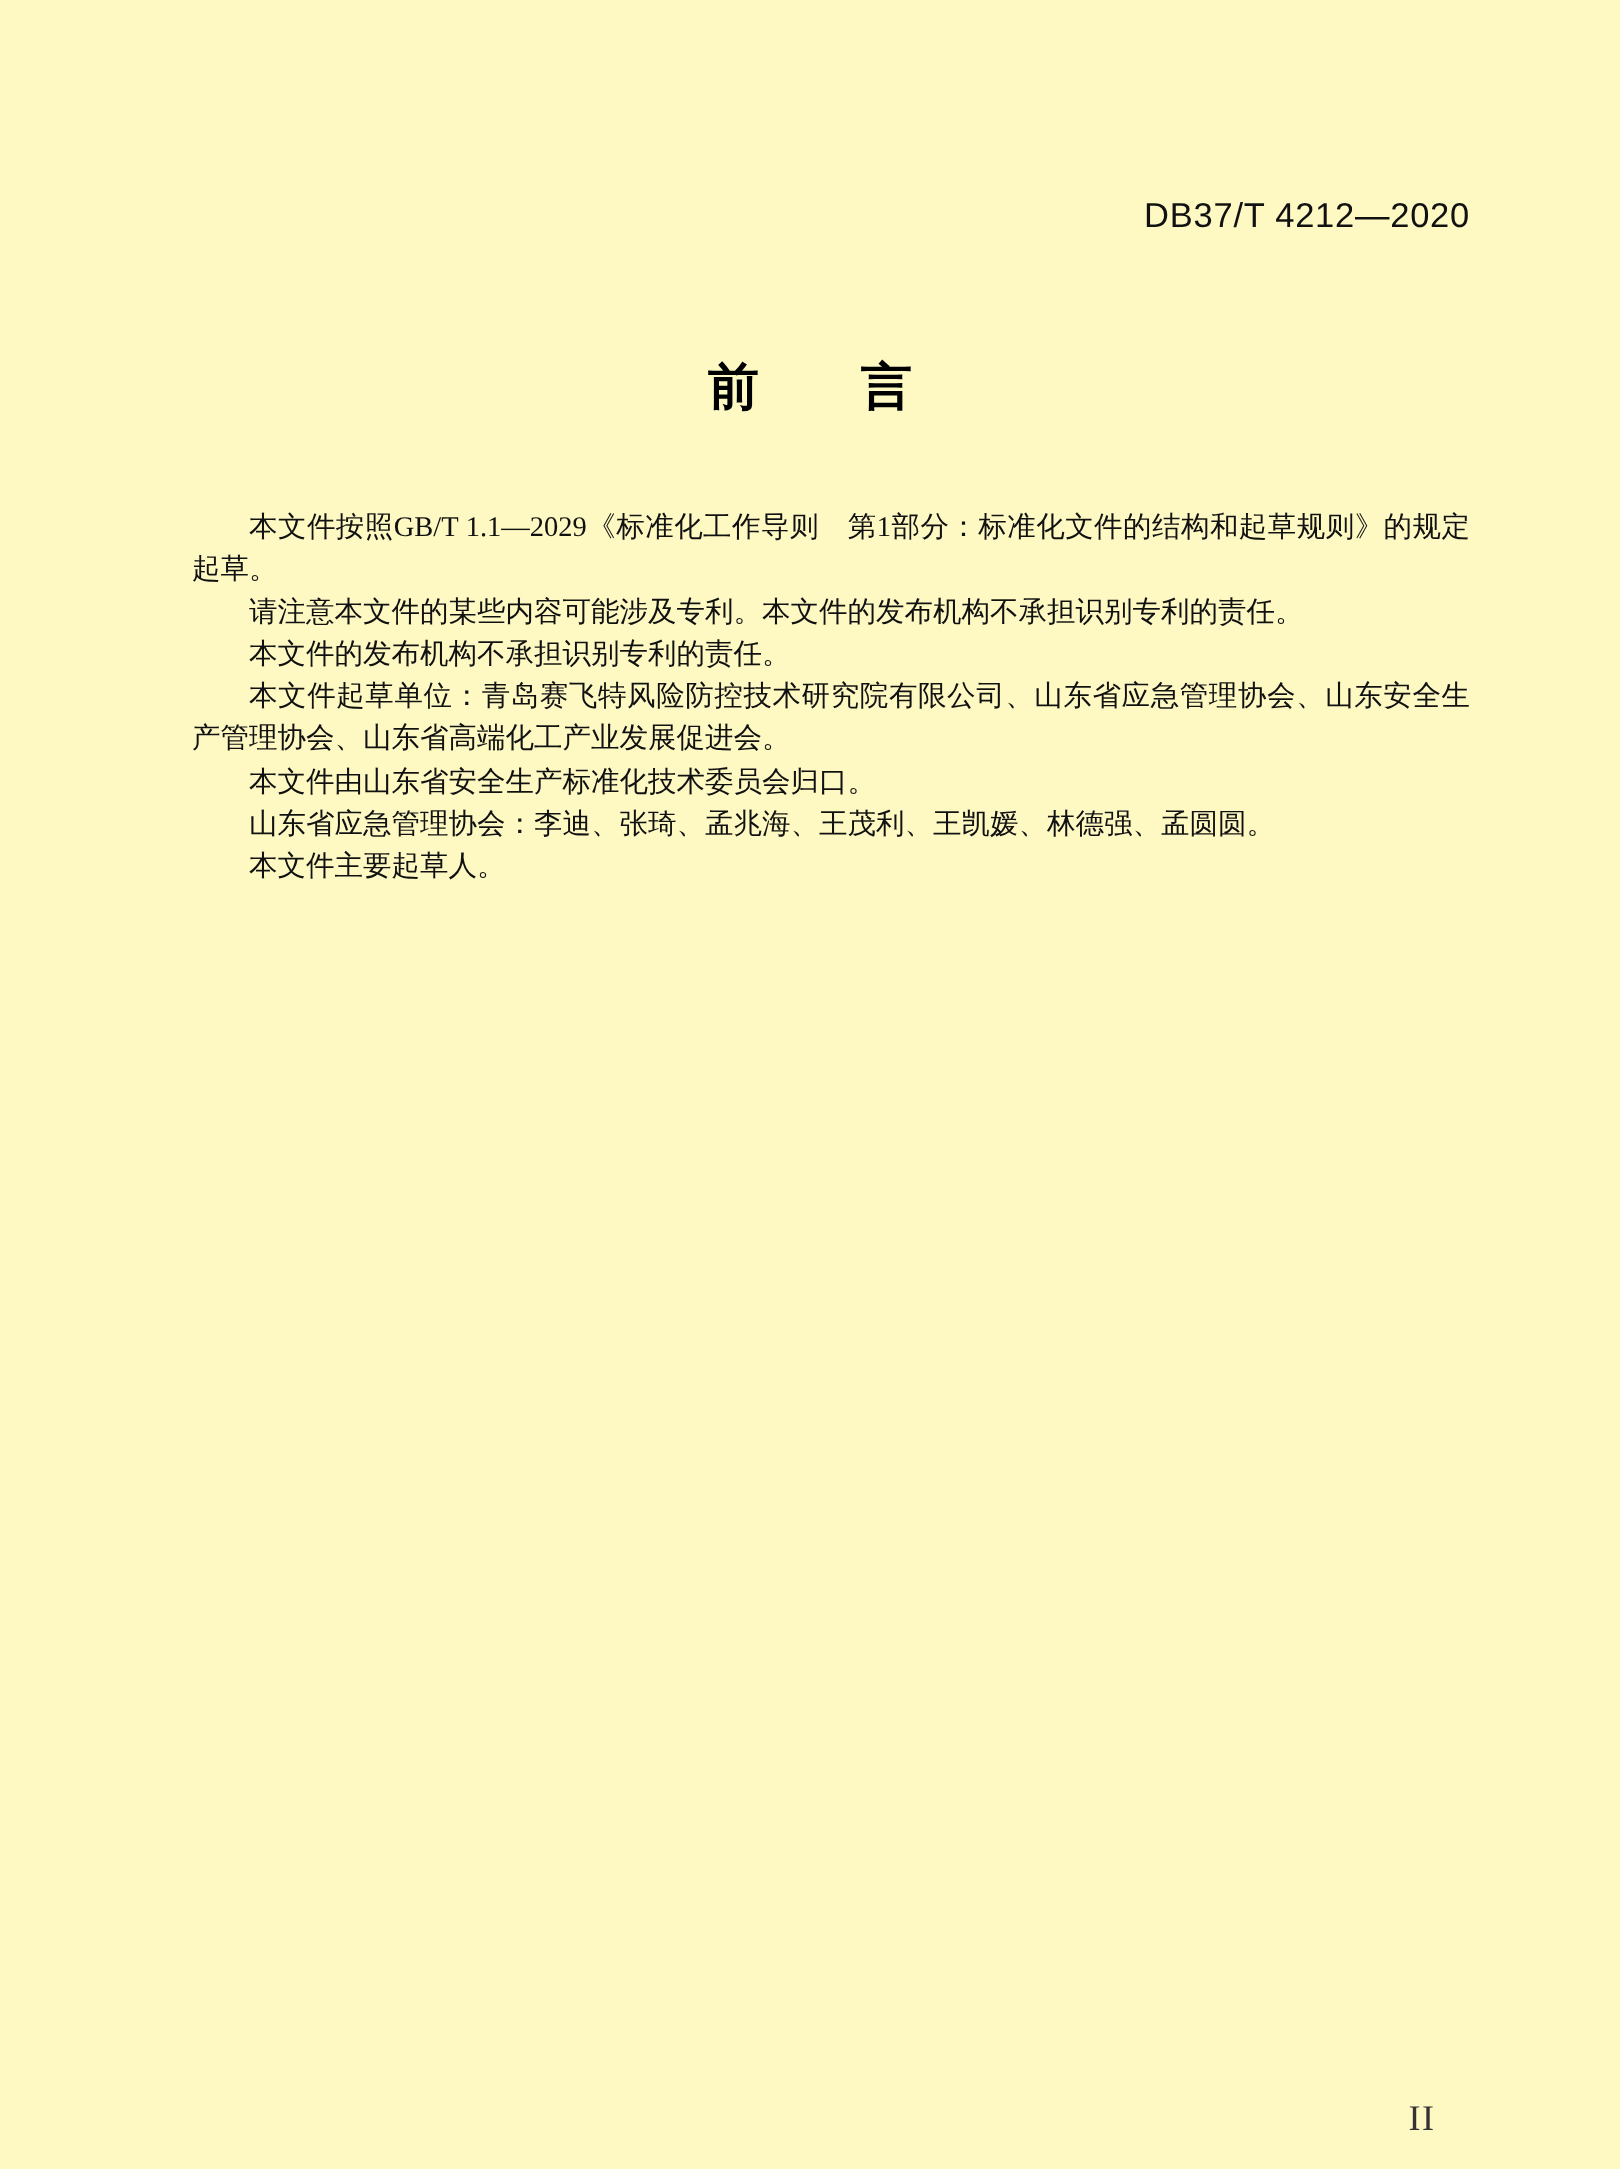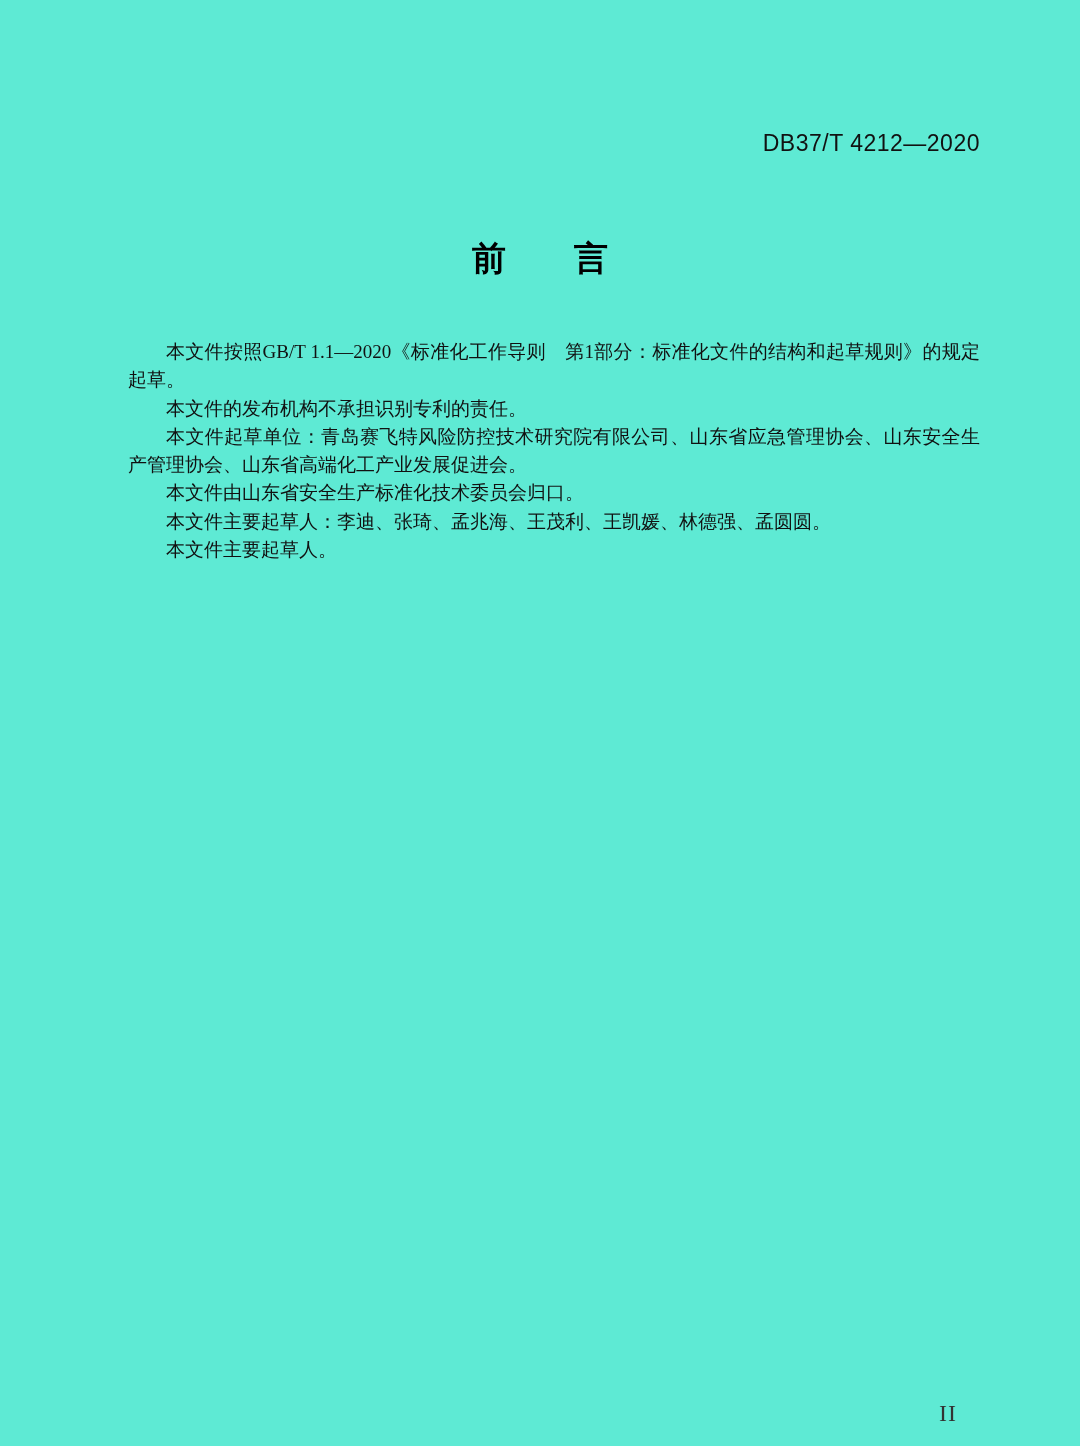--- a/index.html
+++ b/index.html
@@ -4,21 +4,21 @@
 <style>
   * { margin: 0; padding: 0; box-sizing: border-box; }
   html, body {
     background: #ffffff;
     font-family: "Liberation Serif", "DejaVu Serif", serif;
   }
   .page {
     position: relative;
     width: 1080px;
     height: 1446px;
-    background: #5eead4;
+    background: #fef9c3;
     color: #1a1a1a;
     overflow: hidden;
     margin: 0 auto;
   }
   .doc-header {
     position: absolute;
     top: 130px;
     left: 128px;
     right: 100px;
     text-align: right;
@@ -73,25 +73,26 @@
 
 <div class="page">
 
   <div class="doc-header">
     <span class="doc-number">DB37/T 4212—2020</span>
   </div>
 
   <h1 class="page-title">前　　言</h1>
 
   <div class="foreword-body">
-    <p>本文件按照GB/T 1.1—2020《标准化工作导则　第1部分：标准化文件的结构和起草规则》的规定起草。</p>
+    <p>本文件按照GB/T 1.1—2029《标准化工作导则　第1部分：标准化文件的结构和起草规则》的规定起草。</p>
+    <p>请注意本文件的某些内容可能涉及专利。本文件的发布机构不承担识别专利的责任。</p>
     <p>本文件的发布机构不承担识别专利的责任。</p>
     <p>本文件起草单位：青岛赛飞特风险防控技术研究院有限公司、山东省应急管理协会、山东安全生产管理协会、山东省高端化工产业发展促进会。</p>
     <p>本文件由山东省安全生产标准化技术委员会归口。</p>
-    <p>本文件主要起草人：李迪、张琦、孟兆海、王茂利、王凯媛、林德强、孟圆圆。</p>
+    <p>山东省应急管理协会：李迪、张琦、孟兆海、王茂利、王凯媛、林德强、孟圆圆。</p>
     <p>本文件主要起草人。</p>
   </div>
 
   <div class="page-footer">
     <span class="page-number">II</span>
   </div>
 
 </div>
 
 </body></html>

